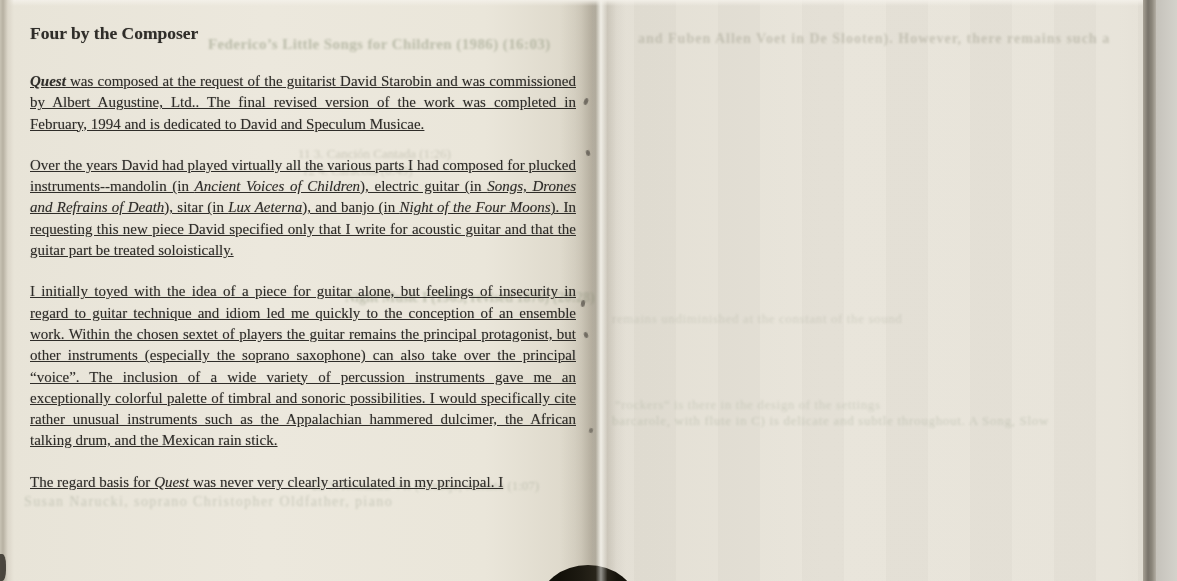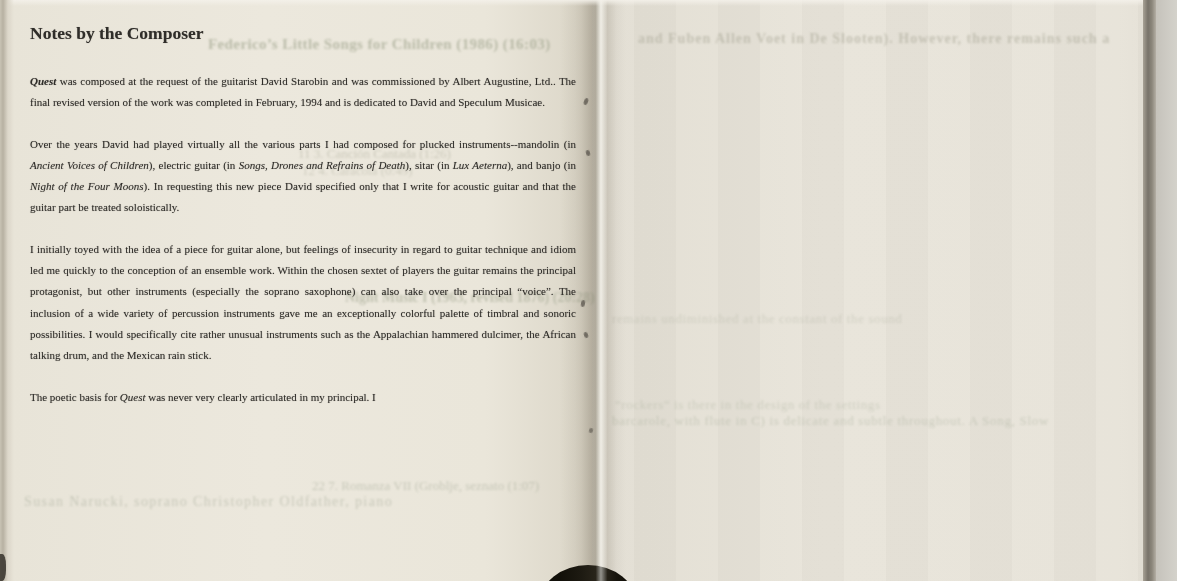--- a/index.html
+++ b/index.html
@@ -58,21 +58,21 @@
   .corner-mark{position:absolute;left:0;top:554px;width:6px;height:27px;z-index:5;
     background:#35312a;border-radius:0 60% 60% 0 / 0 40% 40% 0;opacity:.85;}
   .disc-shadow{position:absolute;left:540px;top:565px;width:96px;height:40px;z-index:1;
     background:#121009;border-radius:50% 50% 0 0 / 95% 95% 0 0;filter:blur(.6px);}
 
   
   .text-col{position:absolute;z-index:3;color:#2f2d29;
     text-shadow:0 0 1px rgba(47,45,41,.38);filter:blur(.28px);}
   .text-col-left{left:30px;top:22px;width:546px;}
   .notes-title{font-size:17.5px;line-height:22px;font-weight:bold;margin:0 0 27px 0;}
-  .para{font-size:11px;line-height:21.3px;text-align:justify;margin:0 0 20px 0;}
+  .para{font-size:15px;line-height:21.3px;text-align:justify;margin:0 0 20px 0;text-decoration:underline;}
   .para:last-child{margin-bottom:0;}
 
   
   .ghost{position:absolute;white-space:nowrap;z-index:2;filter:blur(1.25px);
     font-family:"Liberation Serif","DejaVu Serif",serif;}
   .g0{left:208px;top:36px;font-size:15px;font-weight:bold;color:#a4a892;opacity:.68;letter-spacing:.4px;}
   .g1{left:298px;top:146px;font-size:13px;color:#b2b1a1;opacity:.55;}
   .g2{left:302px;top:163px;font-size:13px;color:#b2b1a1;opacity:.48;}
   .g3{left:345px;top:290px;font-size:14px;font-weight:bold;color:#a7ab96;opacity:.6;}
   .g4{left:312px;top:478px;font-size:13px;color:#abaf9e;opacity:.55;}
@@ -82,25 +82,25 @@
   .g8{left:615px;top:397px;font-size:13px;color:#abb19e;opacity:.42;letter-spacing:.6px;}
   .g9{left:612px;top:413px;font-size:13px;color:#abb19e;opacity:.48;letter-spacing:.7px;}
 </style>
 </head>
 <body>
 
 <div class="scan">
 
   <div class="page page-left">
     <div class="text-col text-col-left">
-      <h1 class="notes-title">Notes by the Composer</h1>
+      <h1 class="notes-title">Four by the Composer</h1>
       <p class="para"><span style="font-style: italic; font-weight: bold;">Quest</span><span> was composed at the request of the guitarist David Starobin and was commissioned by Albert Augustine, Ltd..  The final revised version of the work was completed in February, 1994 and is dedicated to David and Speculum Musicae.</span></p>
       <p class="para"><span>Over the years David had played virtually all the various parts I had composed for plucked instruments--mandolin (in </span><span style="font-style: italic;">Ancient Voices of Children</span><span>), electric guitar (in </span><span style="font-style: italic;">Songs, Drones and Refrains of Death</span><span>), sitar (in </span><span style="font-style: italic;">Lux Aeterna</span><span>), and banjo (in </span><span style="font-style: italic;">Night of the Four Moons</span><span>).  In requesting this new piece David specified only that I write for acoustic guitar and that the guitar part be treated soloistically.</span></p>
       <p class="para"><span>I initially toyed with the idea of a piece for guitar alone, but feelings of insecurity in regard to guitar technique and idiom led me quickly to the conception of an ensemble work.  Within the chosen sextet of players the guitar remains the principal protagonist, but other instruments (especially the soprano saxophone) can also take over the principal “voice”.  The inclusion of a wide variety of percussion instruments gave me an exceptionally colorful palette of timbral and sonoric possibilities.  I would specifically cite rather unusual instruments such as the Appalachian hammered dulcimer, the African talking drum, and the Mexican rain stick.</span></p>
-      <p class="para"><span>The poetic basis for </span><span style="font-style: italic;">Quest</span><span> was never very clearly articulated in my principal.  I</span></p>
+      <p class="para"><span>The regard basis for </span><span style="font-style: italic;">Quest</span><span> was never very clearly articulated in my principal.  I</span></p>
     </div>
   </div>
 
   <div class="page page-right">
     
   </div>
 
   <span class="ghost g0">Federico’s Little Songs for Children (1986)   (16:03)</span>
   <span class="ghost g1">11   3.  Canción Cantada  (1:26)</span>
   <span class="ghost g2">12   4.  Caracola  (0:49)</span>

